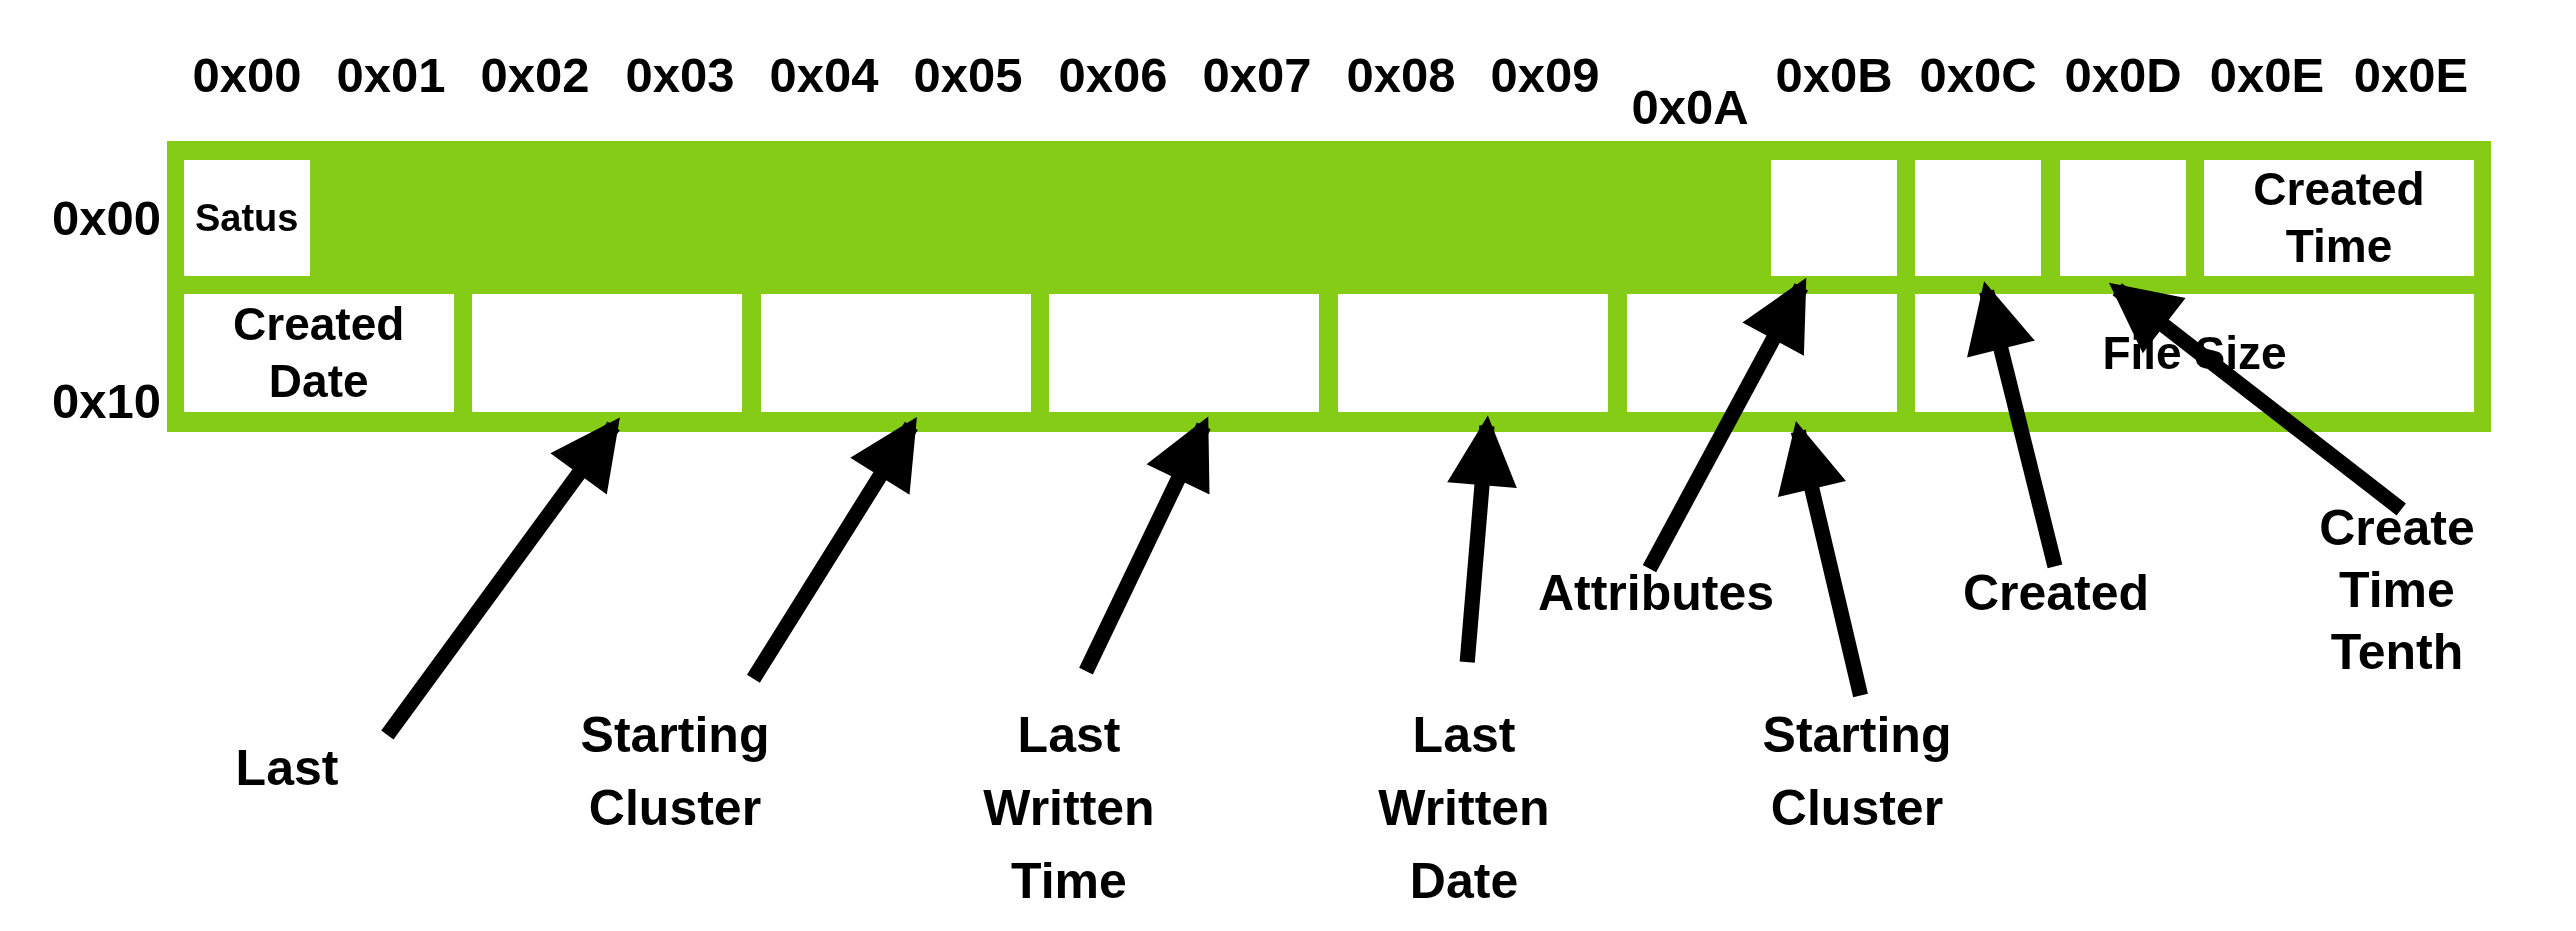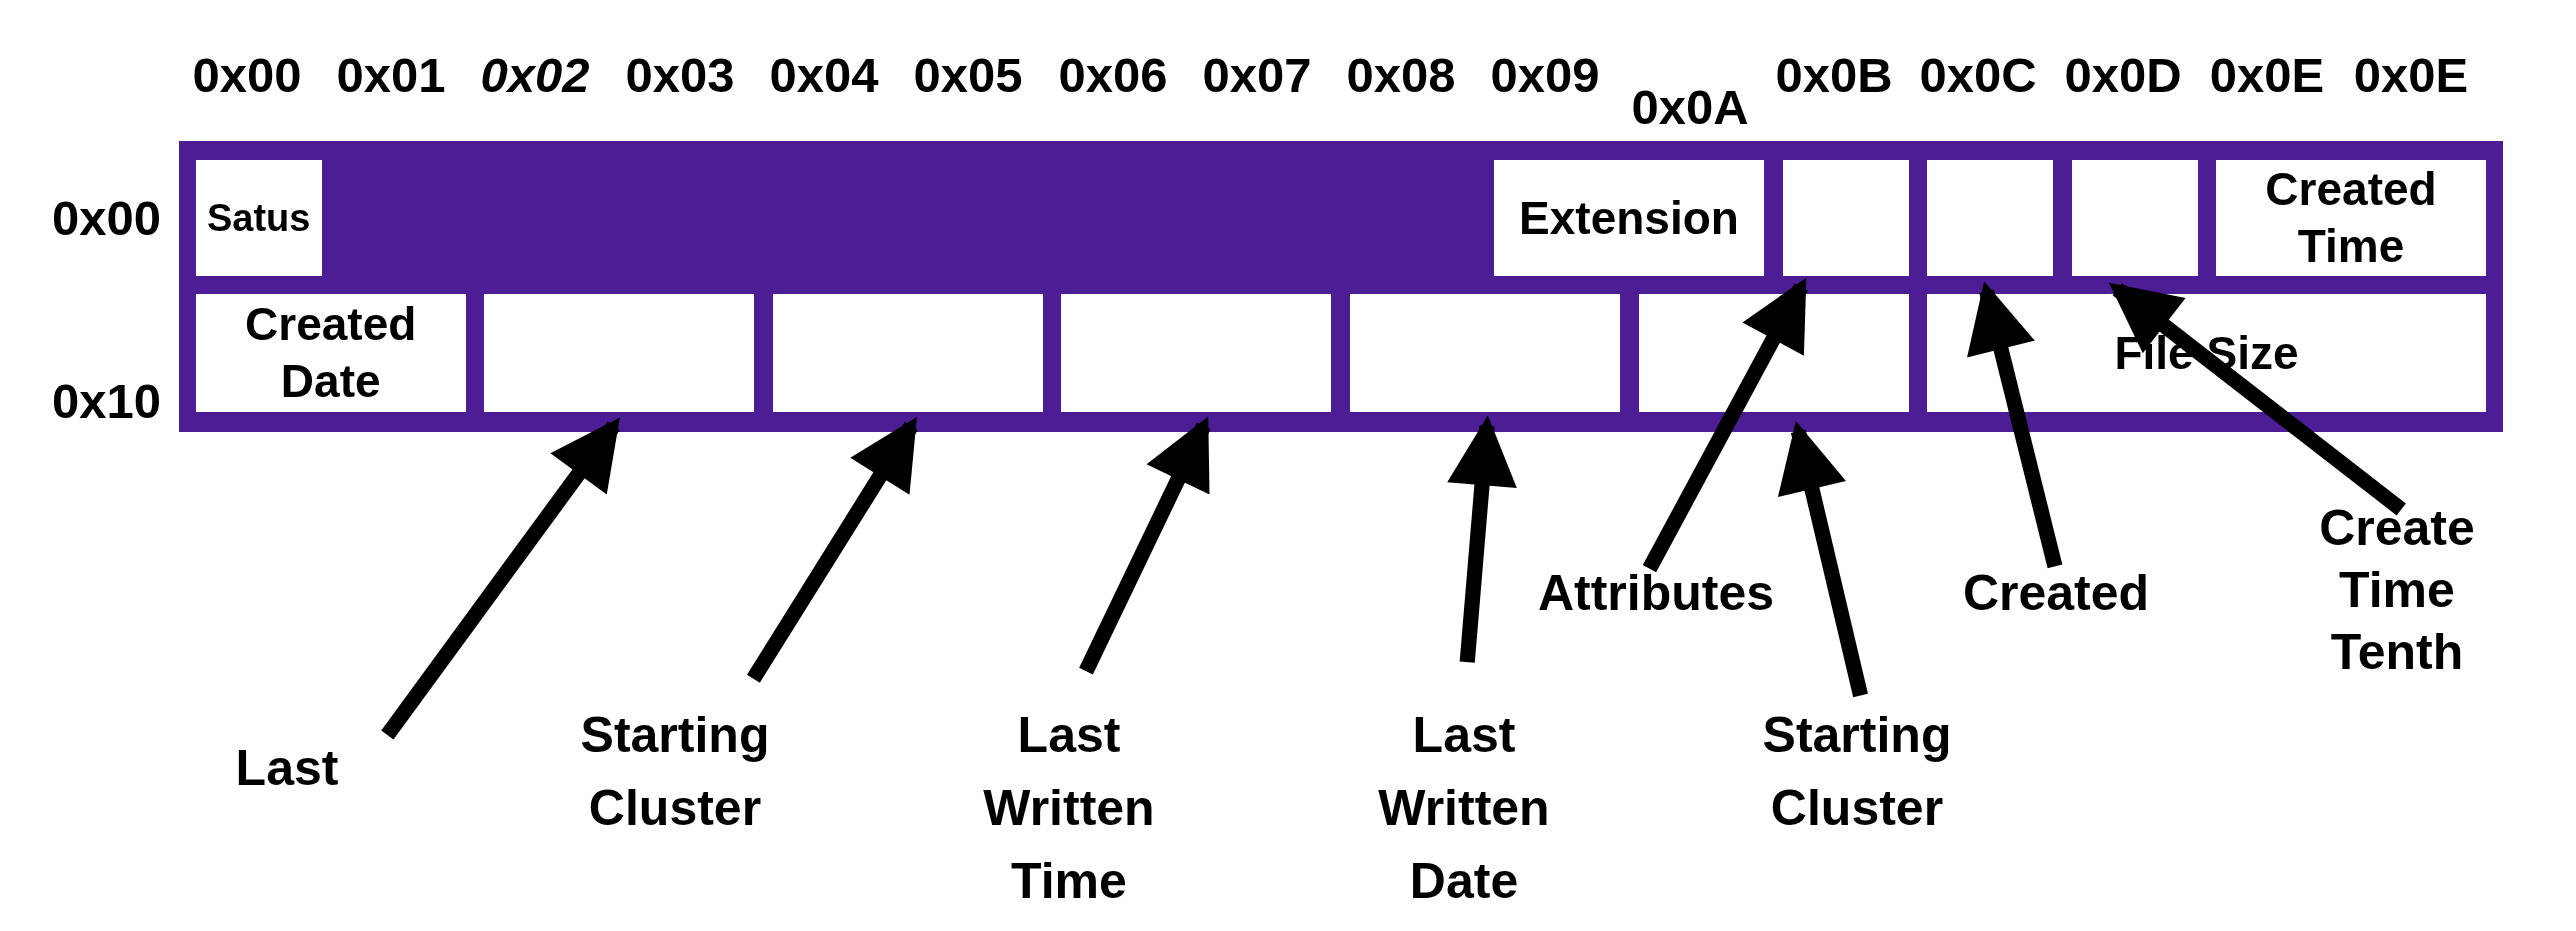--- a/index.html
+++ b/index.html
@@ -3,38 +3,38 @@
 <meta charset="utf-8">
 <style>
   html,body{margin:0;padding:0;background:#ffffff;}
   body{width:2576px;height:931px;overflow:hidden;position:relative;
        font-family:"Liberation Sans","DejaVu Sans",sans-serif;font-weight:bold;color:#000;}
   #diagram{position:absolute;left:0;top:12px;width:2094px;height:931px;}
   .col-header{position:absolute;top:35px;width:126px;height:56px;line-height:56px;
               text-align:center;font-size:49px;white-space:nowrap;}
   .row-header{position:absolute;width:125px;height:61px;line-height:61px;
               text-align:center;font-size:49px;white-space:nowrap;}
-  #table{position:absolute;background:#4c1d95;margin-left:12px;}
+  #table{position:absolute;background:#84cc16;}
   .cell{position:absolute;background:#fff;display:flex;flex-direction:column;
         align-items:center;justify-content:center;font-size:46px;line-height:57px;}
   .cell.small{font-size:38px;line-height:46px;}
   .cell .line{display:block;white-space:nowrap;}
   .callout{position:absolute;width:532px;text-align:center;font-size:50px;line-height:73px;}
   .callout.tight{line-height:62px;}
   .callout .line{display:block;white-space:nowrap;}
   #arrow-layer{position:absolute;left:0;top:0;pointer-events:none;}
 </style>
 </head>
 <body>
 
 <div id="diagram">
   <div id="col-headers">
       <div class="col-header" style="left: 184px;">0x00</div>
       <div class="col-header" style="left: 328px;">0x01</div>
-      <div class="col-header" style="left: 472px; font-style: italic;">0x02</div>
+      <div class="col-header" style="left: 472px;">0x02</div>
       <div class="col-header" style="left: 617px;">0x03</div>
       <div class="col-header" style="left: 761px;">0x04</div>
       <div class="col-header" style="left: 905px;">0x05</div>
       <div class="col-header" style="left: 1050px;">0x06</div>
       <div class="col-header" style="left: 1194px;">0x07</div>
       <div class="col-header" style="left: 1338px;">0x08</div>
       <div class="col-header" style="left: 1482px;">0x09</div>
       <div class="col-header" style="left: 1627px; margin-top: 32px;">0x0A</div>
       <div class="col-header" style="left: 1771px;">0x0B</div>
       <div class="col-header" style="left: 1915px;">0x0C</div>
@@ -42,23 +42,20 @@
       <div class="col-header" style="left: 2204px;">0x0E</div>
       <div class="col-header" style="left: 2348px;">0x0E</div>
     </div>
   <div id="row-headers">
       <div class="row-header" style="left: 44px; top: 176px;">0x00</div>
       <div class="row-header" style="left: 44px; top: 315px; margin-top: 44px;">0x10</div>
     </div>
   <div id="table" style="left: 167px; top: 129px; width: 2324px; height: 291px;">
       <div class="cell small" style="left: 16.7px; top: 19px; width: 126px; height: 116px;">
         <span class="line">Satus</span>
-      </div>
-      <div class="cell" style="left: 1315px; top: 19px; width: 270px; height: 116px;">
-        <span class="line">Extension</span>
       </div>
       <div class="cell" style="left: 1604px; top: 19px; width: 126px; height: 116px;"></div>
       <div class="cell" style="left: 1748px; top: 19px; width: 126px; height: 116px;"></div>
       <div class="cell" style="left: 1893px; top: 19px; width: 126px; height: 116px;"></div>
       <div class="cell" style="left: 2037px; top: 19px; width: 270px; height: 116px;">
         <span class="line">Created</span>
         <span class="line">Time</span>
       </div>
       <div class="cell" style="left: 16.7px; top: 153px; width: 270px; height: 118px;">
         <span class="line">Created</span>

